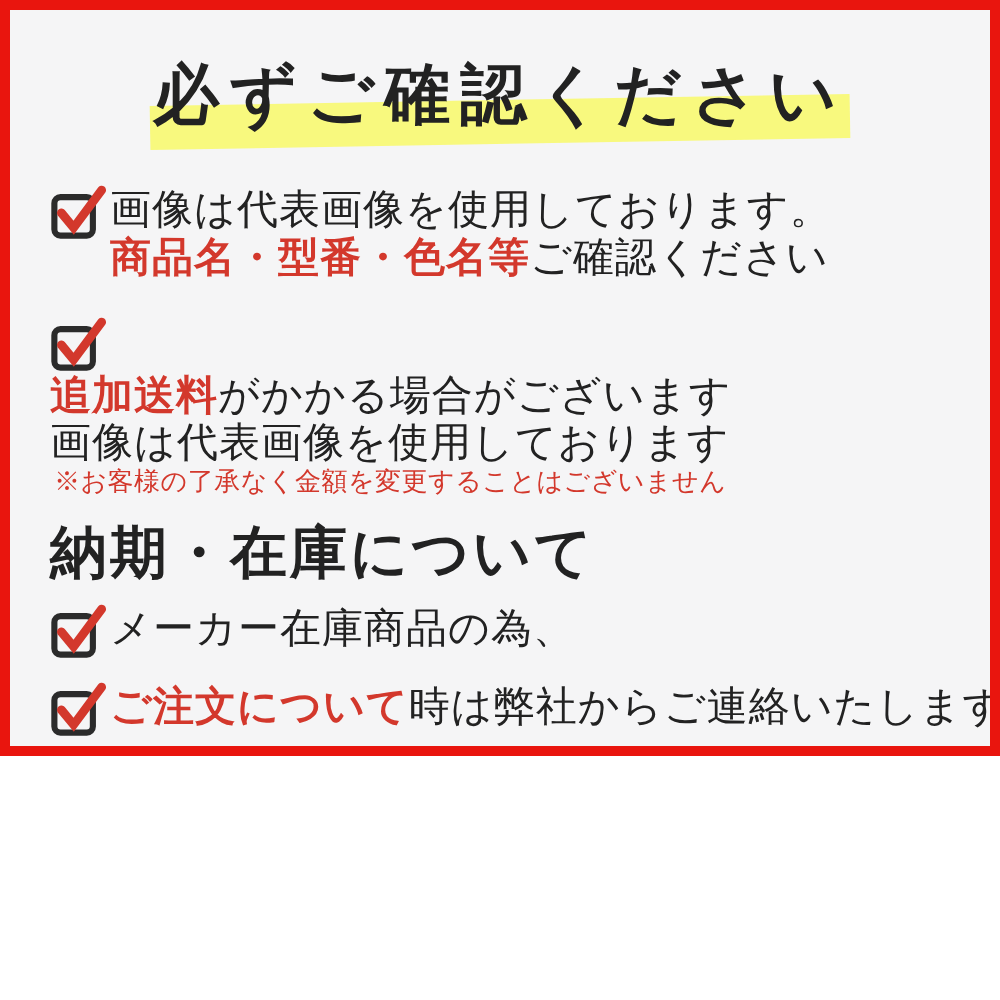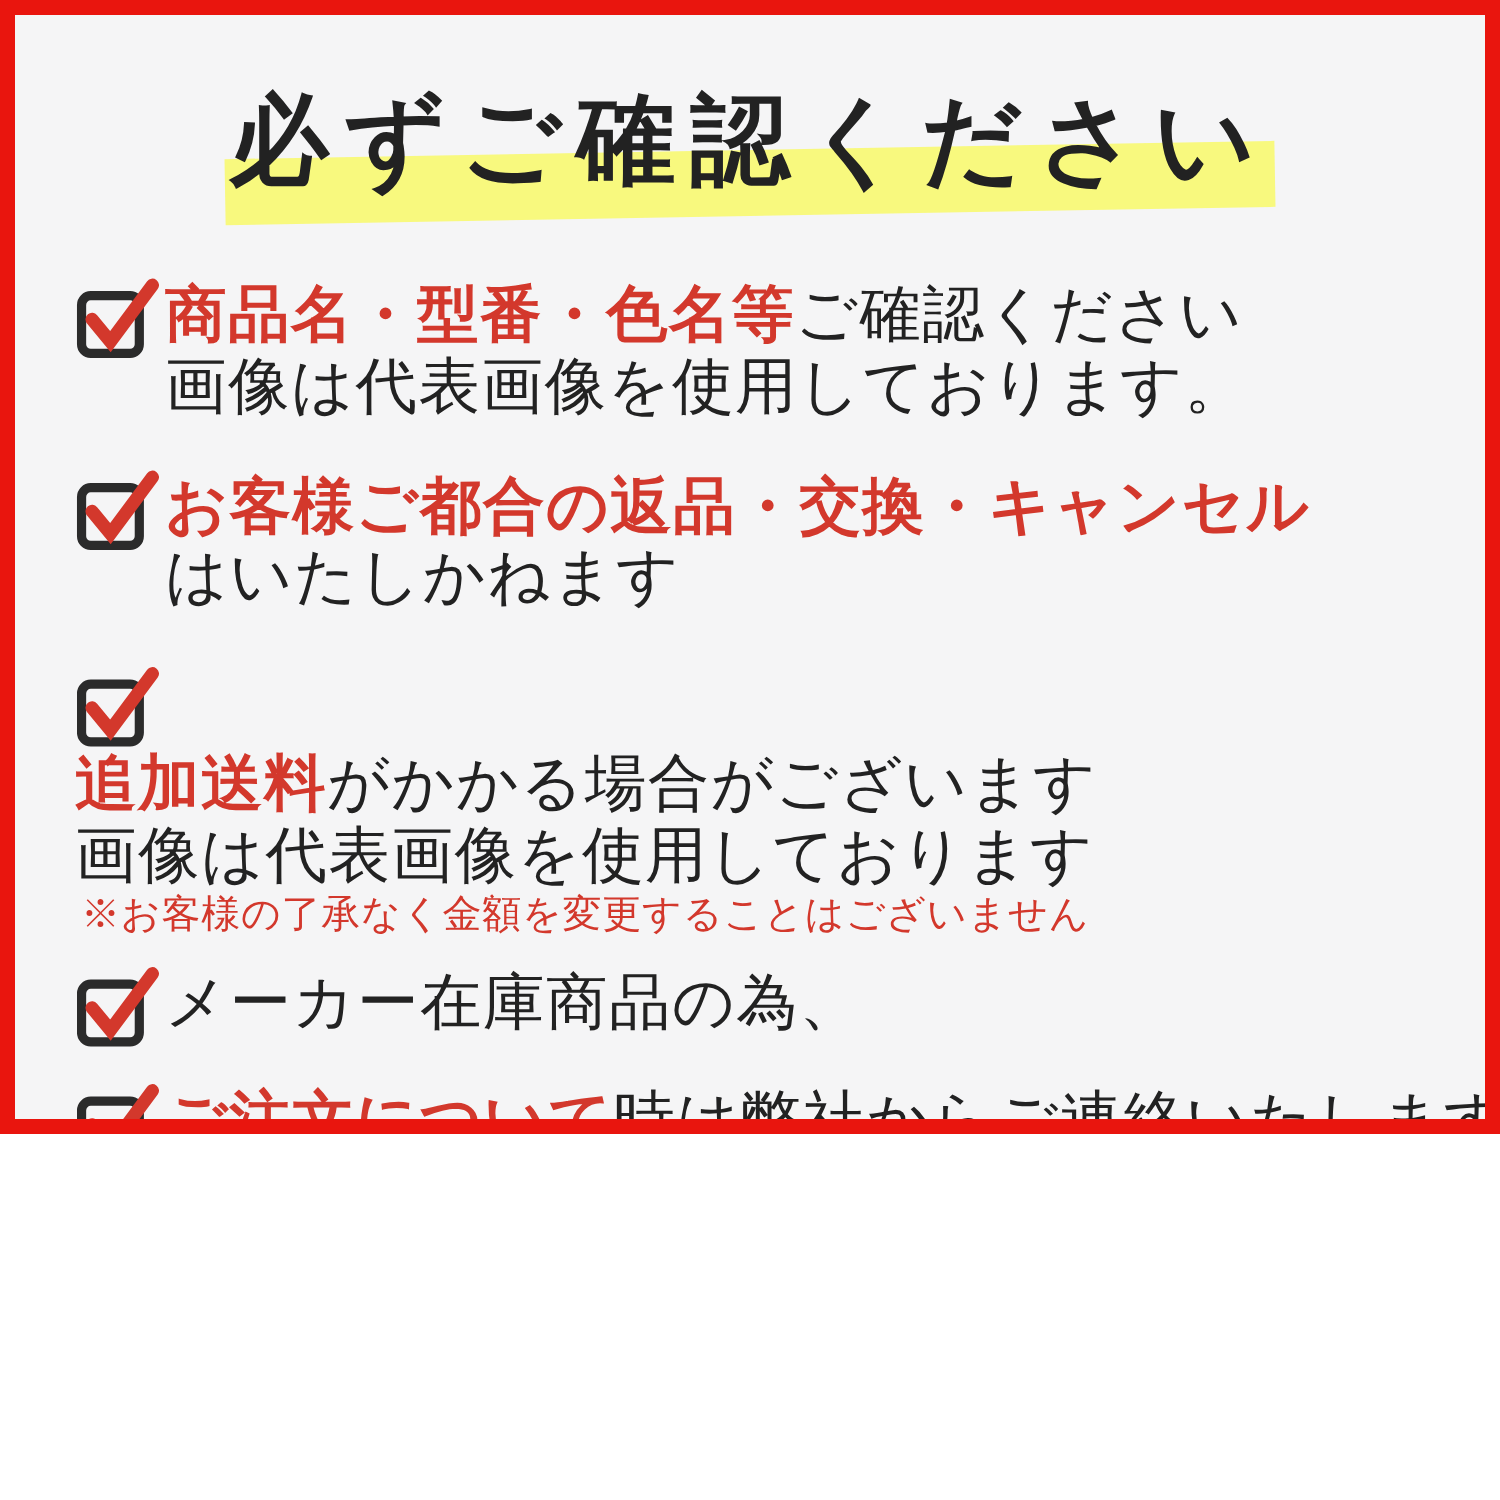--- a/index.html
+++ b/index.html
@@ -107,52 +107,41 @@
 
 
   <div class="item item-1">
     <span class="checkbox">
       <svg viewBox="0 0 64 64" aria-hidden="true">
         <rect x="5" y="15" width="44" height="44" rx="7" fill="none" stroke="#2b2b2b" stroke-width="7"></rect>
         <path d="M13 33 L27 50 L59 7" fill="none" stroke="#d3382c" stroke-width="10" stroke-linecap="round" stroke-linejoin="miter"></path>
       </svg>
     </span>
     <div class="item-text">
+      <p><span class="black">画像は代表画像を使用しております。</span></p>
       <p><span class="red">商品名・型番・色名等</span><span class="black">ご確認ください</span></p>
-      <p><span class="black">画像は代表画像を使用しております。</span></p>
     </div>
   </div>
 
-  <div class="item item-2">
-    <span class="checkbox">
-      <svg viewBox="0 0 64 64" aria-hidden="true">
-        <rect x="5" y="15" width="44" height="44" rx="7" fill="none" stroke="#2b2b2b" stroke-width="7"></rect>
-        <path d="M13 33 L27 50 L59 7" fill="none" stroke="#d3382c" stroke-width="10" stroke-linecap="round" stroke-linejoin="miter"></path>
-      </svg>
-    </span>
-    <div class="item-text">
-      <p><span class="red">お客様ご都合の返品・交換・キャンセル</span></p>
-      <p><span class="black">はいたしかねます</span></p>
-    </div>
-  </div>
 
   <div class="item item-3">
     <span class="checkbox">
       <svg viewBox="0 0 64 64" aria-hidden="true">
         <rect x="5" y="15" width="44" height="44" rx="7" fill="none" stroke="#2b2b2b" stroke-width="7"></rect>
         <path d="M13 33 L27 50 L59 7" fill="none" stroke="#d3382c" stroke-width="10" stroke-linecap="round" stroke-linejoin="miter"></path>
       </svg>
     </span>
     <div class="item-text">
       <p><span class="red">追加送料</span><span class="black">がかかる場合がございます</span></p>
       <p><span class="black">画像は代表画像を使用しております</span></p>
       <p class="note">※お客様の了承なく金額を変更することはございません</p>
     </div>
   </div>
 
+  <h2 class="section-heading heading-delivery">納期・在庫について</h2>
 
   <div class="item item-4">
     <span class="checkbox">
       <svg viewBox="0 0 64 64" aria-hidden="true">
         <rect x="5" y="15" width="44" height="44" rx="7" fill="none" stroke="#2b2b2b" stroke-width="7"></rect>
         <path d="M13 33 L27 50 L59 7" fill="none" stroke="#d3382c" stroke-width="10" stroke-linecap="round" stroke-linejoin="miter"></path>
       </svg>
     </span>
     <div class="item-text">
       <p><span class="black">メーカー在庫商品の為、</span></p>

